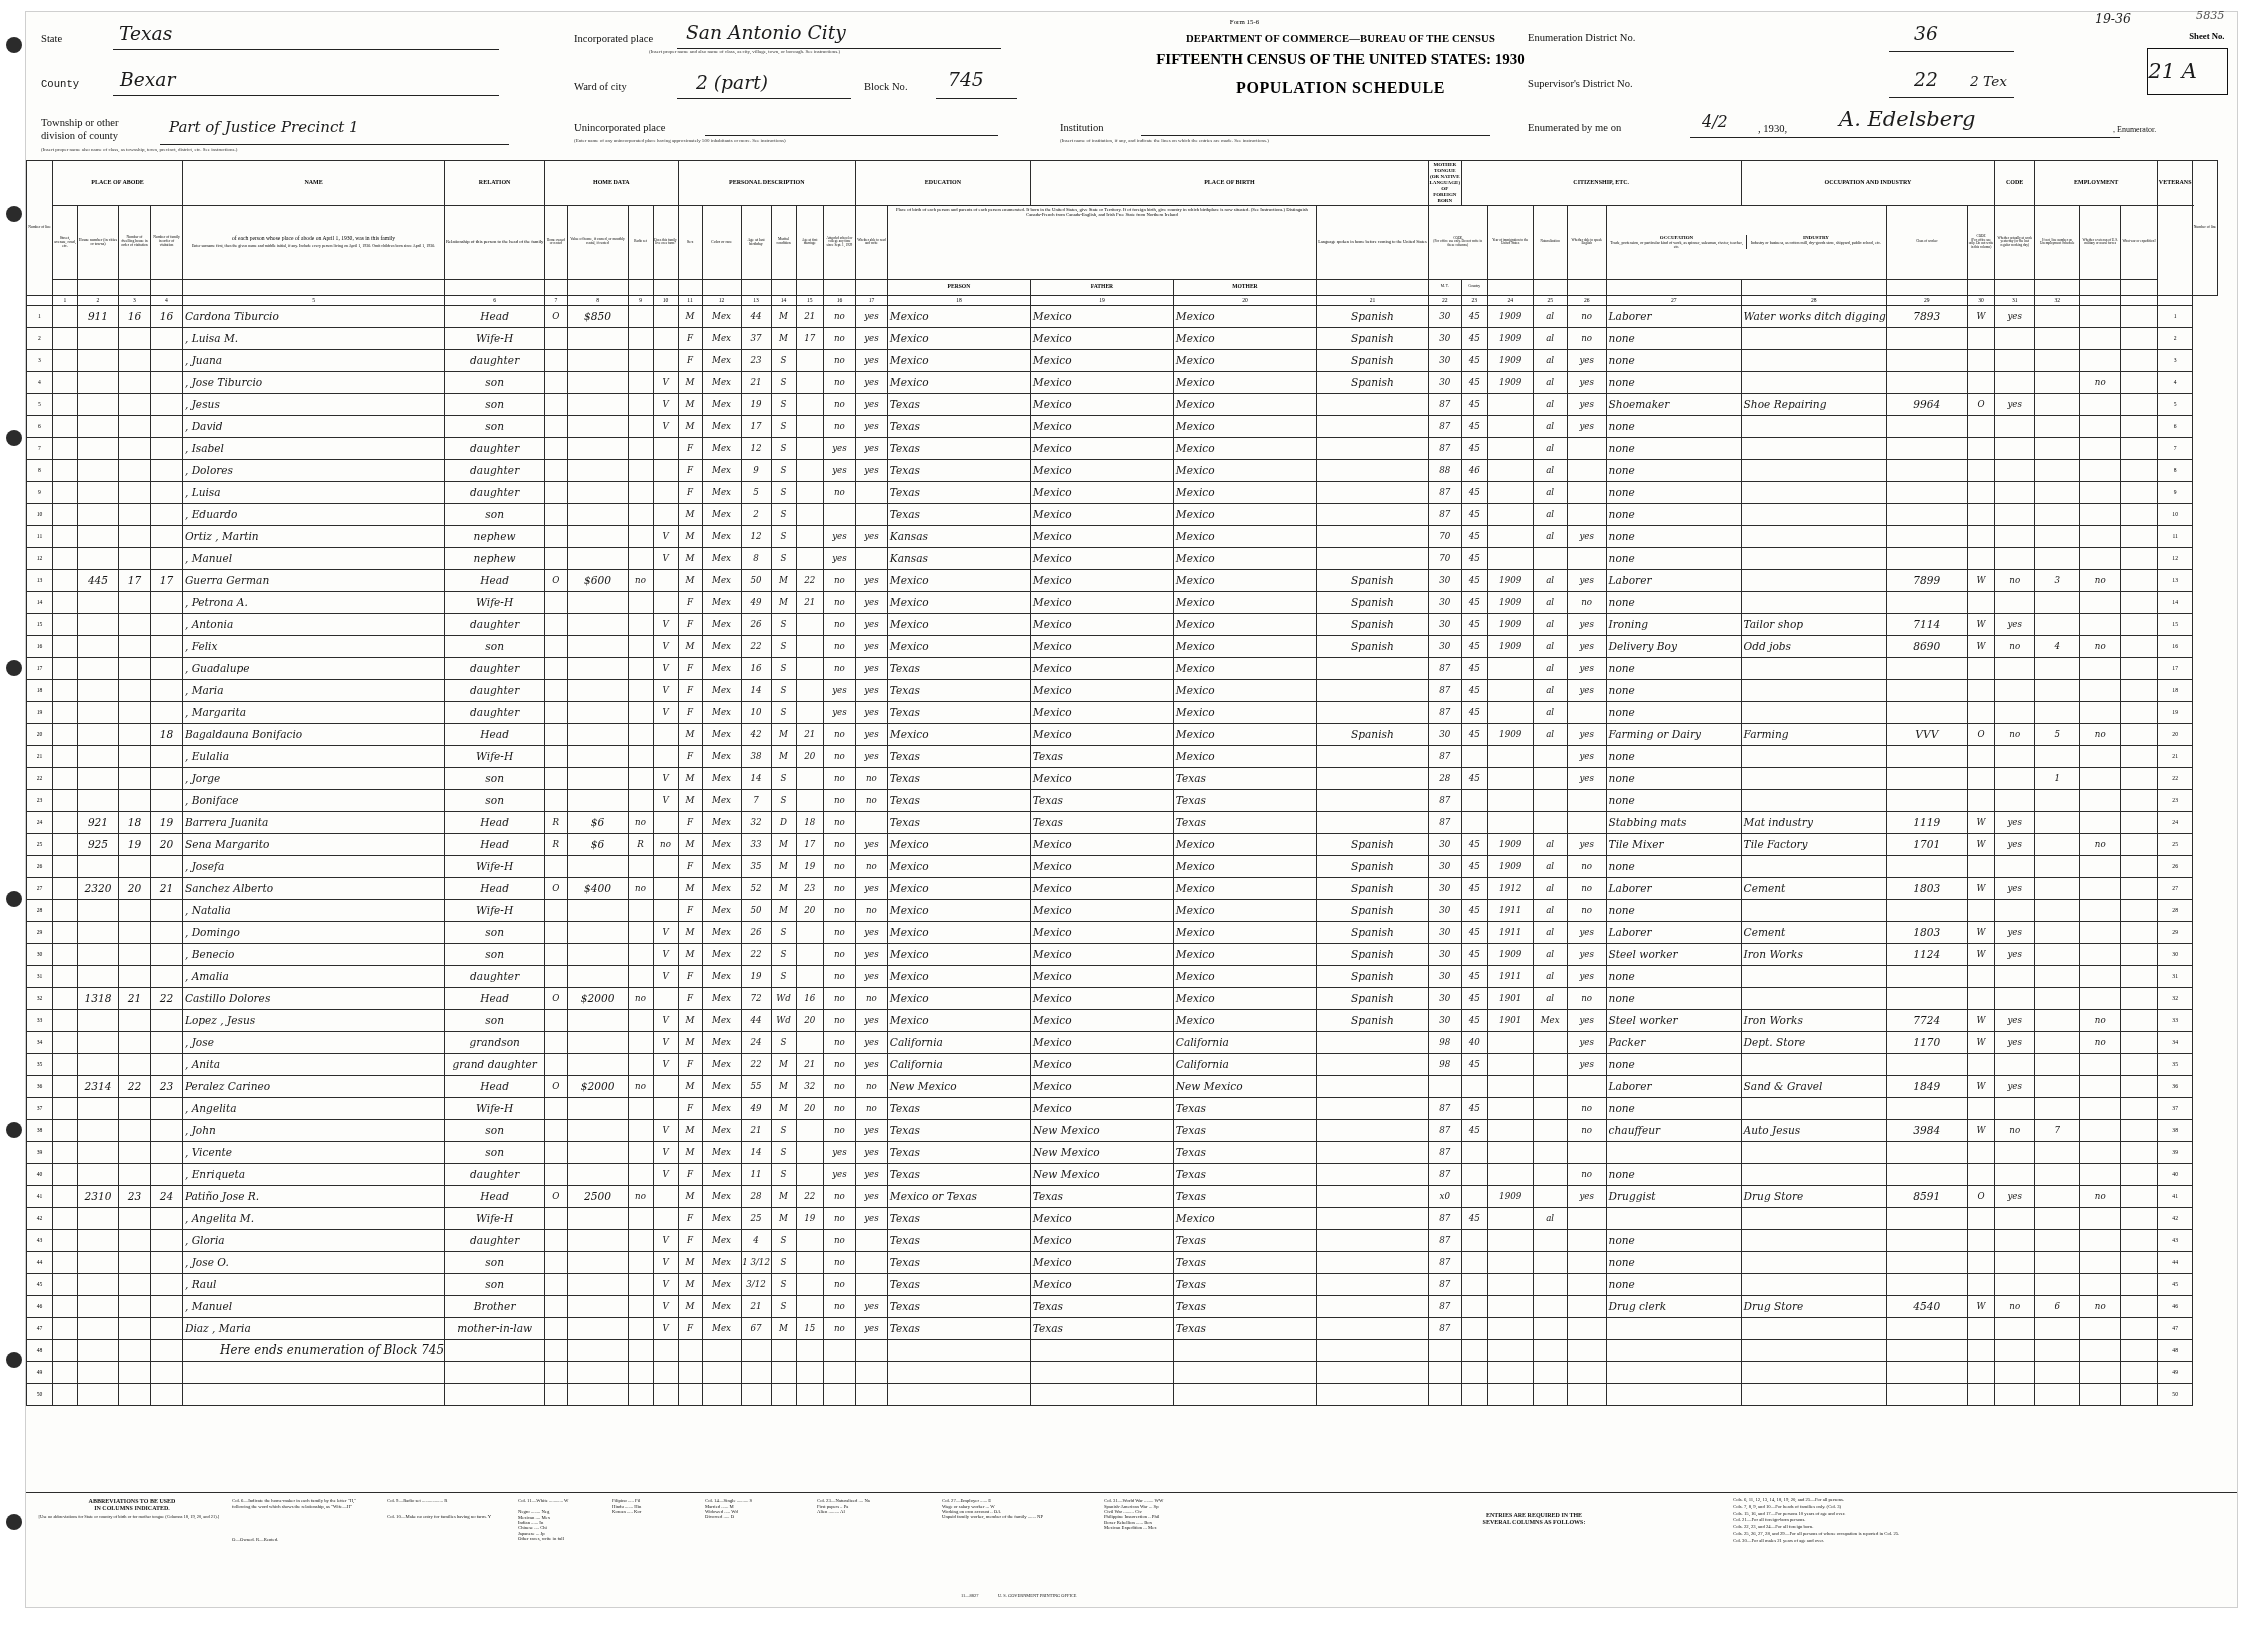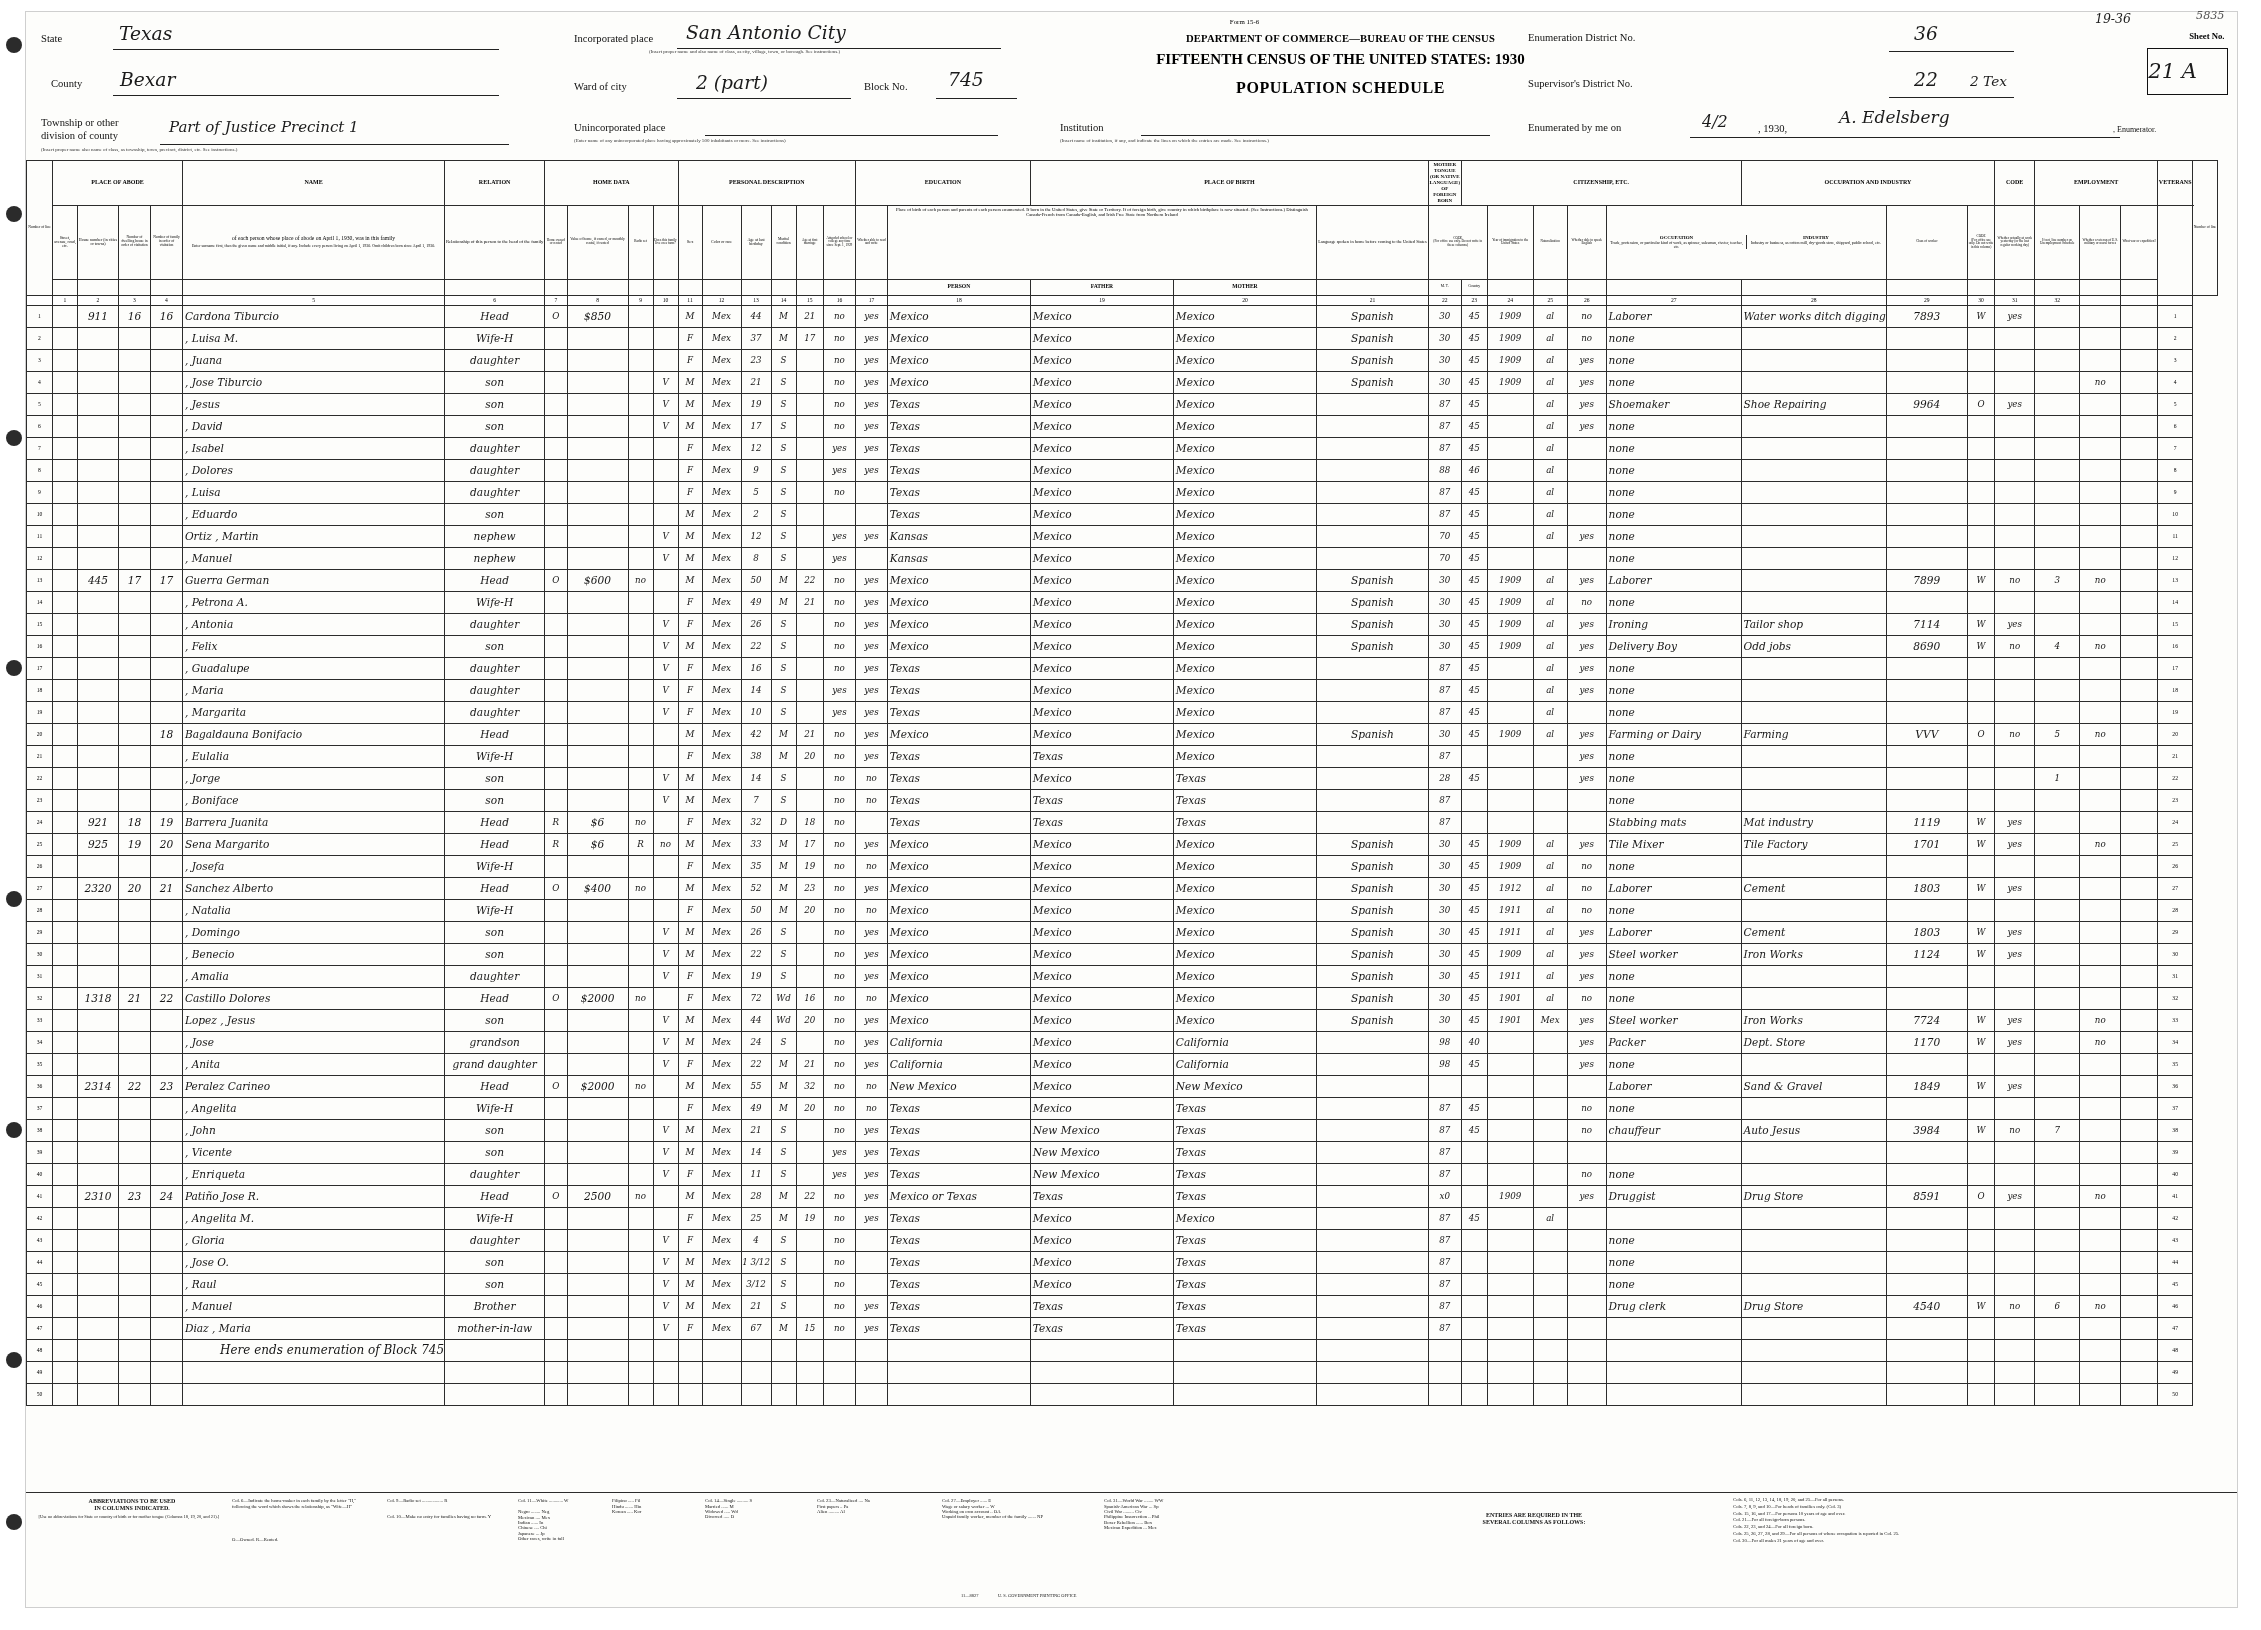--- a/index.html
+++ b/index.html
@@ -67,21 +67,21 @@
 
       <div class="formno">Form 15-6</div>
       <div class="title1">DEPARTMENT OF COMMERCE—BUREAU OF THE CENSUS</div>
       <div class="title2">FIFTEENTH CENSUS OF THE UNITED STATES: 1930</div>
       <div class="title3">POPULATION SCHEDULE</div>
 
       <div class="lbl" style="left:15px;top:21px;">State</div>
       <div class="val hand" style="left:93px;top:11.2px;">Texas</div>
       <div class="rule" style="left:87px;top:37px;width:386px;"></div>
 
-      <div class="lbl" style="left:25px;top:66px;">County</div>
+      <div class="lbl" style="left:15px;top:66px;font-family:Liberation Mono, monospace;">County</div>
       <div class="val hand" style="left:94px;top:57px;">Bexar</div>
       <div class="rule" style="left:87px;top:83px;width:386px;"></div>
 
       <div class="lbl" style="left:15px;top:105px;">Township or other</div>
       <div class="lbl" style="left:15px;top:118px;">division of county</div>
       <div class="sub" style="left:15px;top:135px;width:461px;">(Insert proper name also name of class, as township, town, precinct, district, etc.  See instructions.)</div>
       <div class="hand" style="position:absolute;left:143px;top:106px;font-size:15px;">Part of Justice Precinct 1</div>
       <div class="rule" style="left:134px;top:132px;width:349px;"></div>
 
       <div class="lbl" style="left:548px;top:21px;">Incorporated place</div>
@@ -100,21 +100,21 @@
       <div class="sub" style="left:548px;top:126px;width:411px;">(Enter name of any unincorporated place having approximately 500 inhabitants or more.  See instructions)</div>
       <div class="rule" style="left:679px;top:123px;width:293px;"></div>
 
       <div class="lbl" style="left:1034px;top:110px;">Institution</div>
       <div class="sub" style="left:1034px;top:126px;width:461px;">(Insert name of institution, if any, and indicate the lines on which the entries are made.  See instructions.)</div>
       <div class="rule" style="left:1115px;top:123px;width:349px;"></div>
 
       <div class="lbl" style="left:1502px;top:110px;">Enumerated by me on</div>
       <div class="hand" style="position:absolute;left:1676px;top:100px;font-size:16px;">4/2</div>
       <div class="lbl" style="left:1732px;top:111px;">, 1930,</div>
-      <div class="hand" style="position:absolute;left:1813px;top:95px;font-size:17px;">A. Edelsberg</div>
+      <div class="hand" style="position:absolute;left:1813px;top:95px;font-size:21px;">A. Edelsberg</div>
       <div class="lbl" style="left:2087px;top:113px;font-size:8px;">, Enumerator.</div>
       <div class="rule" style="left:1664px;top:125px;width:430px;"></div>
 
       <div class="lbl" style="left:1502px;top:20px;">Enumeration District No.</div>
       <div class="val hand" style="left:1888px;top:11.2px;">36</div>
       <div class="rule" style="left:1863px;top:39px;width:125px;"></div>
 
       <div class="lbl" style="left:1502px;top:66px;">Supervisor's District No.</div>
       <div class="val hand" style="left:1888px;top:57px;">22</div>
       <div class="hand" style="position:absolute;left:1944px;top:61px;font-size:13.7px;">2 Tex</div>

